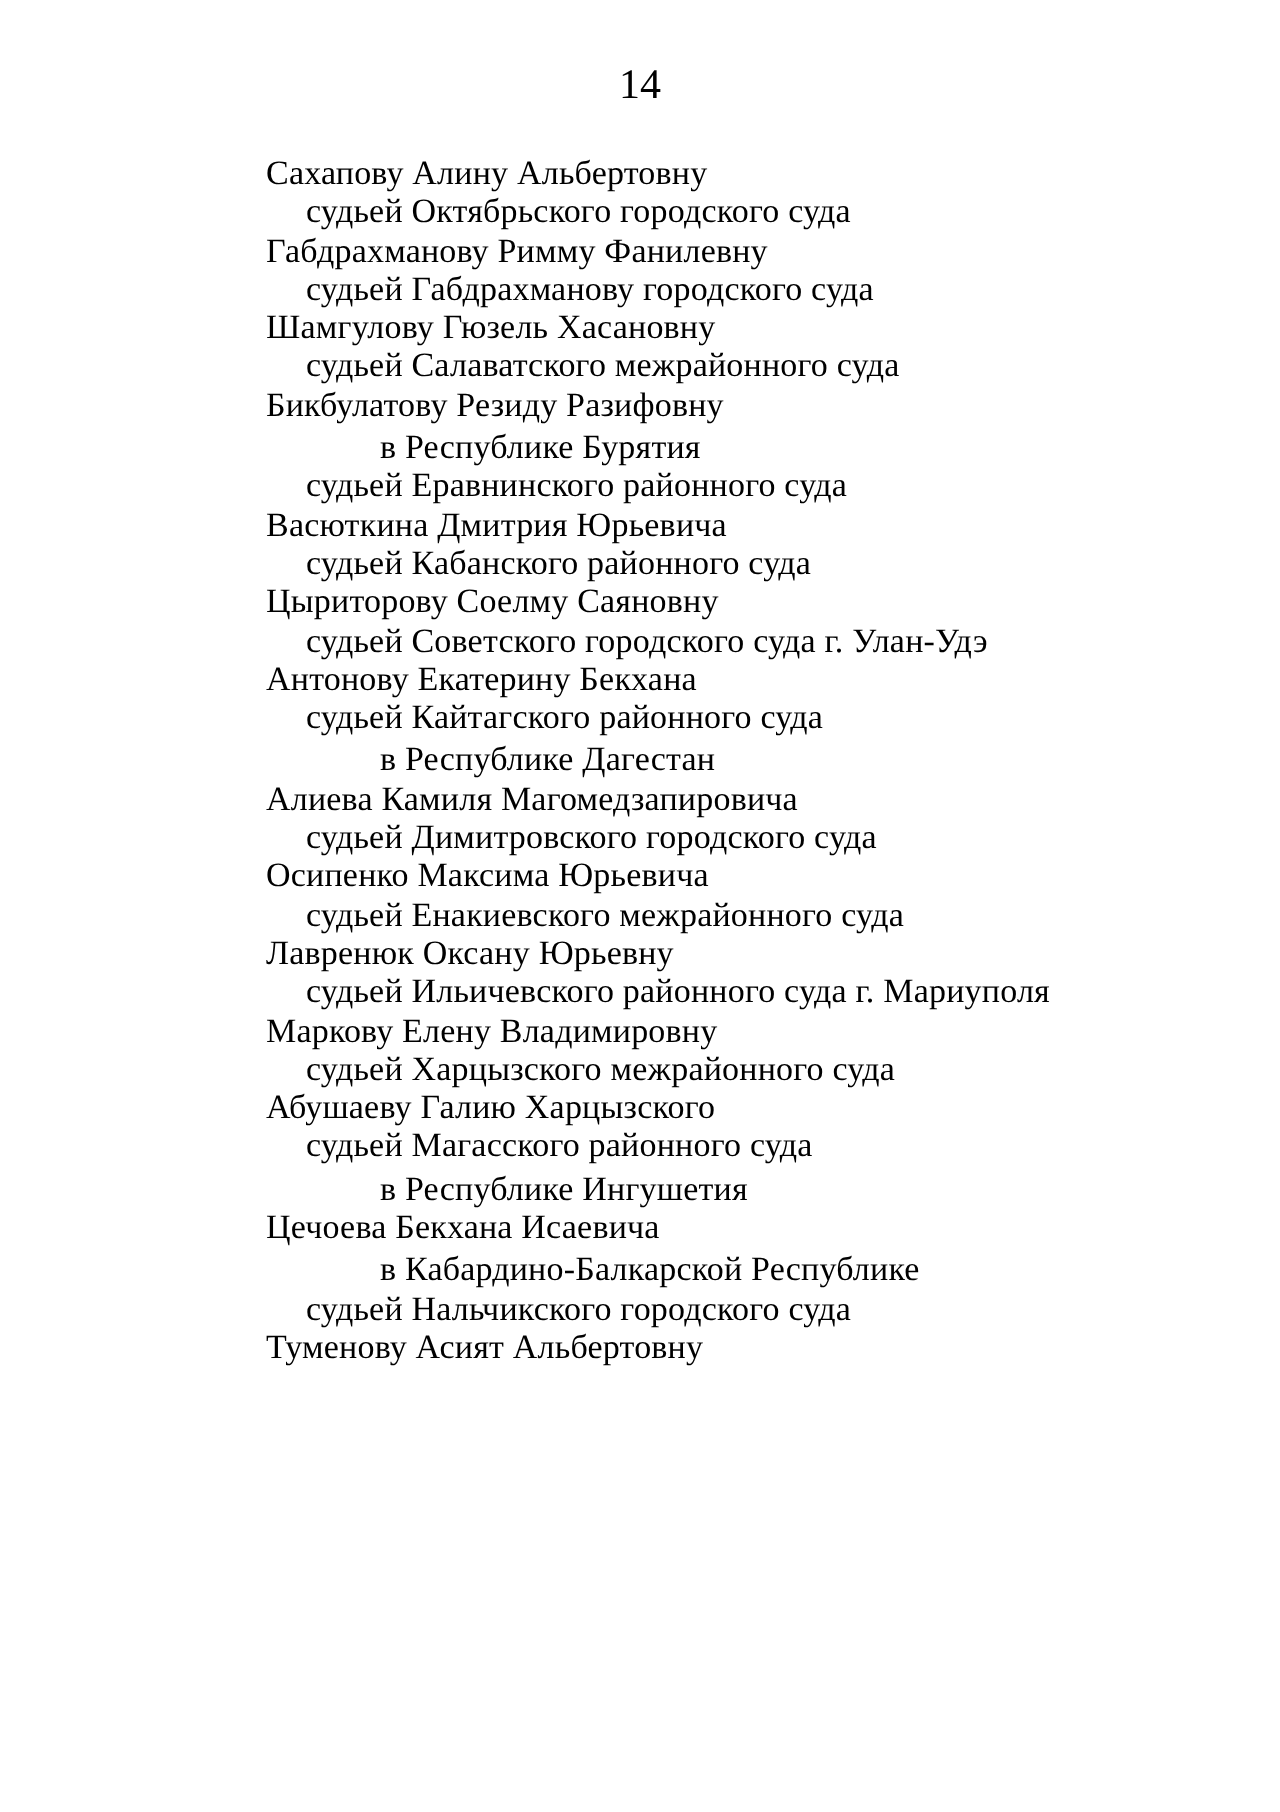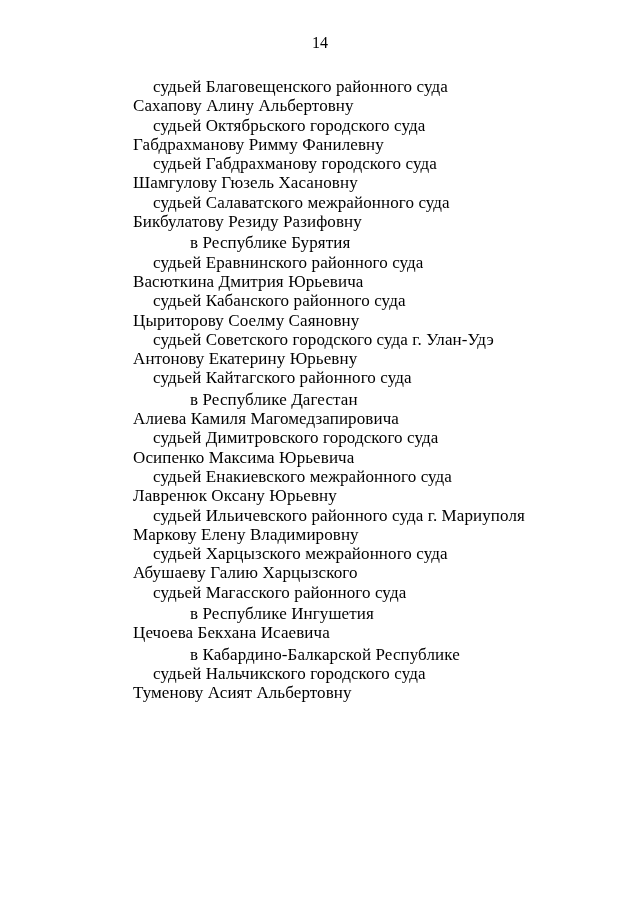--- a/index.html
+++ b/index.html
@@ -15,21 +15,21 @@
     font-family: "Liberation Serif", "DejaVu Serif", serif;
     color: #000000;
     overflow: hidden;
   }
   .page-number {
     position: absolute;
     top: 33px;
     left: 0;
     width: 100%;
     text-align: center;
-    font-size: 16px;
+    font-size: 21px;
     line-height: 19px;
   }
   .content {
     position: absolute;
     top: 77px;
     left: 115px;
     width: 440px;
     font-size: 17px;
     line-height: 19.3px;
     letter-spacing: 0.1px;
@@ -48,35 +48,34 @@
     padding-left: 0;
     margin-left: 18px;
   }
 </style>
 </head>
 <body>
 
 <div class="page">
   <div class="page-number">14</div>
   <div class="content" id="content">
-      <div class="line court">судьей Благовещенского районного суда</div>
       <div class="line name">Сахапову Алину Альбертовну</div>
       <div class="line court">судьей Октябрьского городского суда</div>
       <div class="line name">Габдрахманову Римму Фанилевну</div>
       <div class="line court">судьей Габдрахманову городского суда</div>
       <div class="line name">Шамгулову Гюзель Хасановну</div>
       <div class="line court">судьей Салаватского межрайонного суда</div>
       <div class="line name">Бикбулатову Резиду Разифовну</div>
       <div class="line region">в Республике Бурятия</div>
       <div class="line court">судьей Еравнинского районного суда</div>
       <div class="line name">Васюткина Дмитрия Юрьевича</div>
       <div class="line court">судьей Кабанского районного суда</div>
       <div class="line name">Цыриторову Соелму Саяновну</div>
       <div class="line court">судьей Советского городского суда г. Улан-Удэ</div>
-      <div class="line name">Антонову Екатерину Юрьевну</div>
+      <div class="line name">Антонову Екатерину Бекхана</div>
       <div class="line court">судьей Кайтагского районного суда</div>
       <div class="line region">в Республике Дагестан</div>
       <div class="line name">Алиева Камиля Магомедзапировича</div>
       <div class="line court">судьей Димитровского городского суда</div>
       <div class="line name">Осипенко Максима Юрьевича</div>
       <div class="line court">судьей Енакиевского межрайонного суда</div>
       <div class="line name">Лавренюк Оксану Юрьевну</div>
       <div class="line court">судьей Ильичевского районного суда г. Мариуполя</div>
       <div class="line name">Маркову Елену Владимировну</div>
       <div class="line court">судьей Харцызского межрайонного суда</div>

